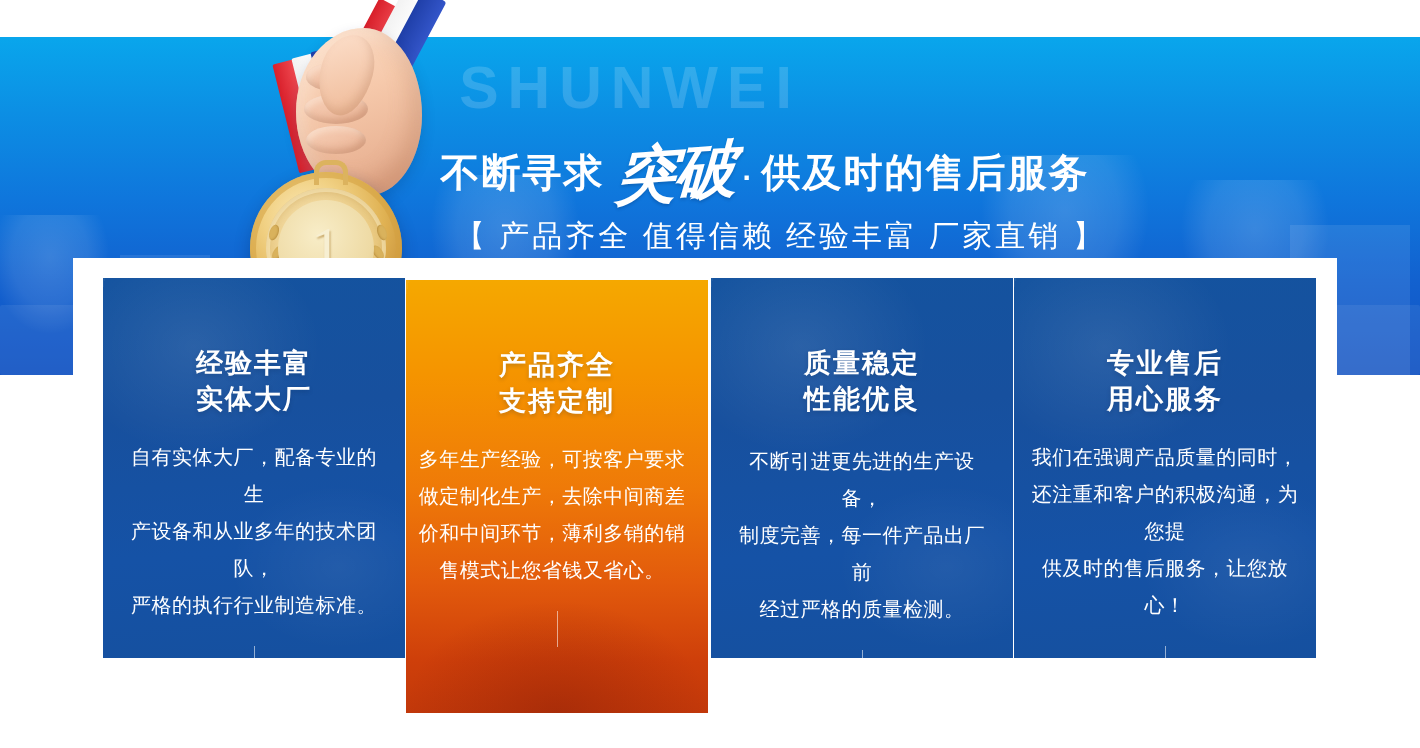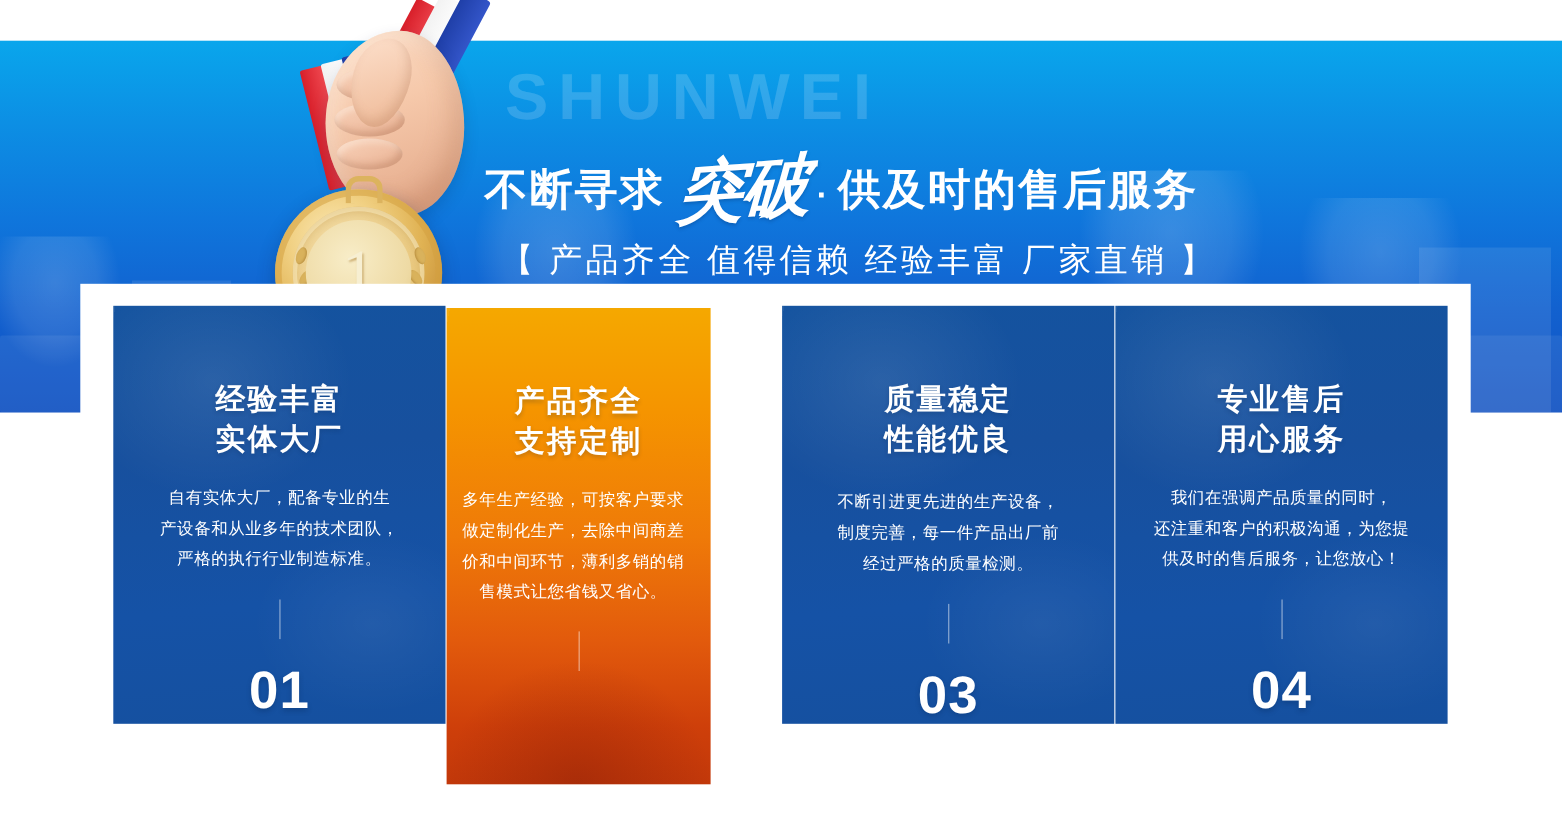--- a/index.html
+++ b/index.html
@@ -217,21 +217,21 @@
     color:#ffffff;
     font-size:27px;
     font-weight:bold;
     letter-spacing:2px;
     line-height:1.32;
     text-shadow:0 2px 4px rgba(0,30,70,.22);
   }
   .card-body{
     position:relative;
     color:#ffffff;
-    font-size:15px;
+    font-size:20px;
     line-height:1.85;
     letter-spacing:.5px;
     padding:0 22px;
   }
   .card-divider{
     position:relative;
     width:1px;
     height:36px;
     margin:0 auto;
     background:rgba(255,255,255,.55);
@@ -325,21 +325,21 @@
     </div>
     <div class="card-body" style="margin-top:22px;">
       <div>自有实体大厂，配备专业的生</div>
       <div>产设备和从业多年的技术团队，</div>
       <div>严格的执行行业制造标准。</div>
     </div>
     <div class="card-divider" style="margin-top:22px;"></div>
     <div class="card-num" style="margin-top:24px;">01</div>
   </div>
 
-  <div class="card card-orange" style="left:406px;top:280px;width:240px;height:433px;">
+  <div class="card card-orange" style="left:406px;top:280px;width:302px;height:433px;">
     <div class="card-title" style="margin-top:68px;">
       <div>产品齐全</div>
       <div>支持定制</div>
     </div>
     <div class="card-body" style="margin-top:22px;padding-left:12px;">
       <div>多年生产经验，可按客户要求</div>
       <div>做定制化生产，去除中间商差</div>
       <div>价和中间环节，薄利多销的销</div>
       <div>售模式让您省钱又省心。</div>
     </div>

